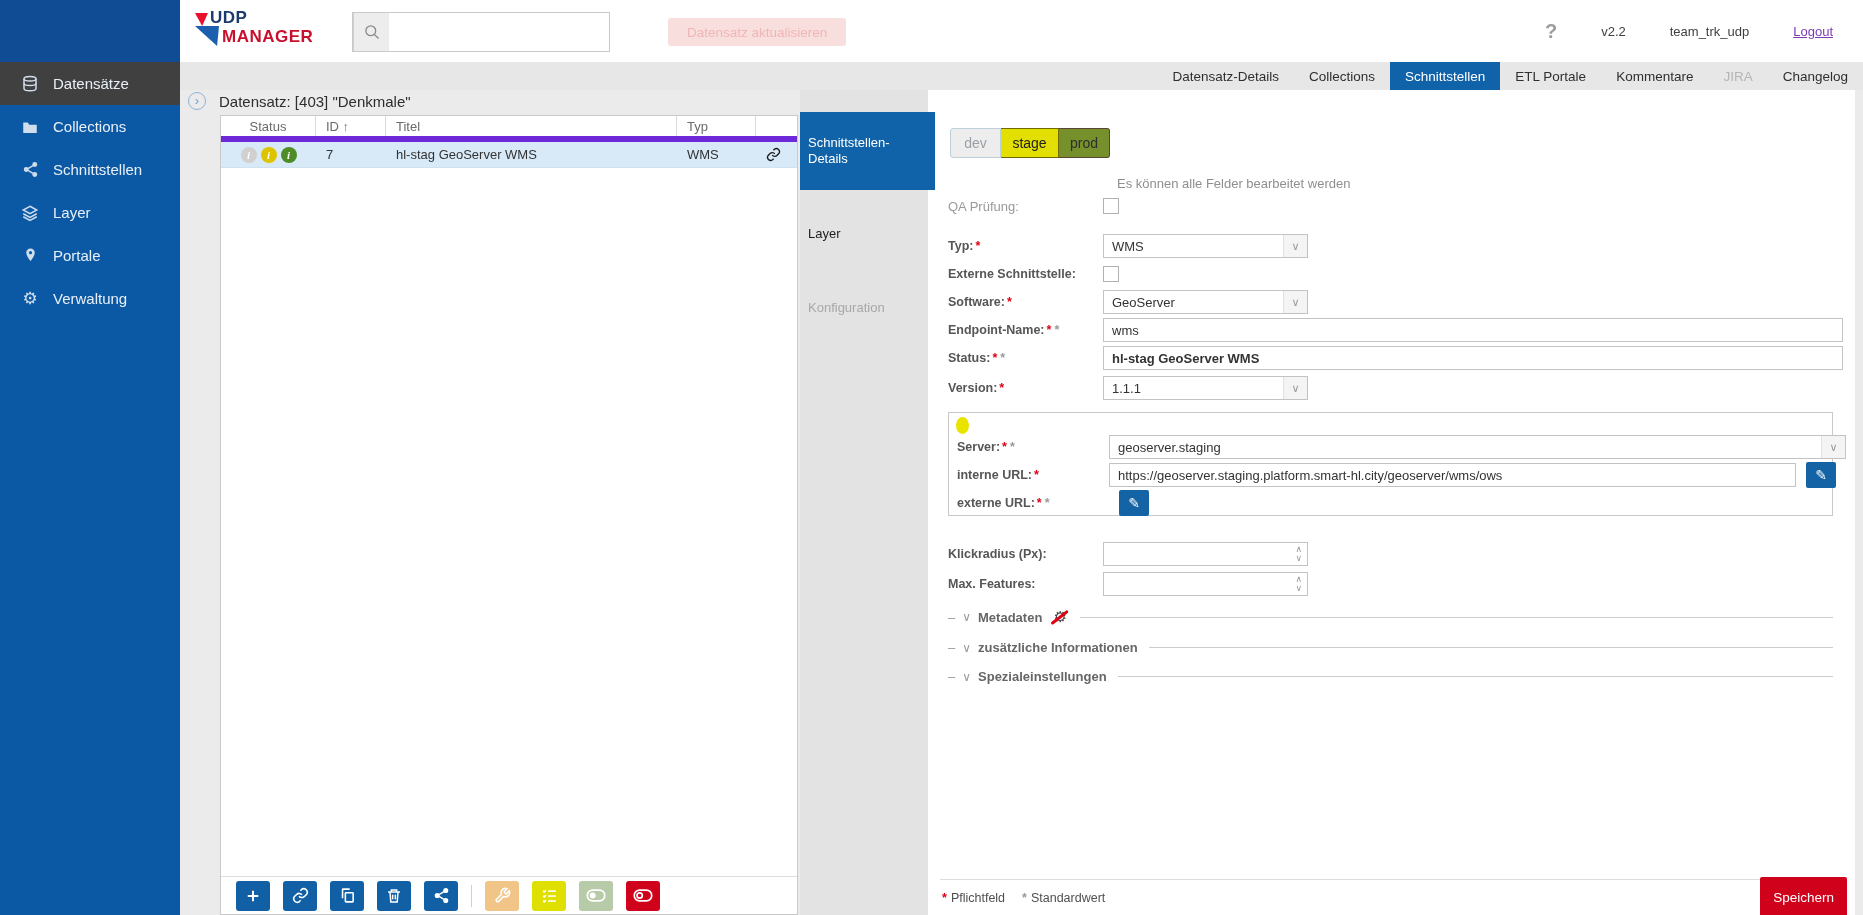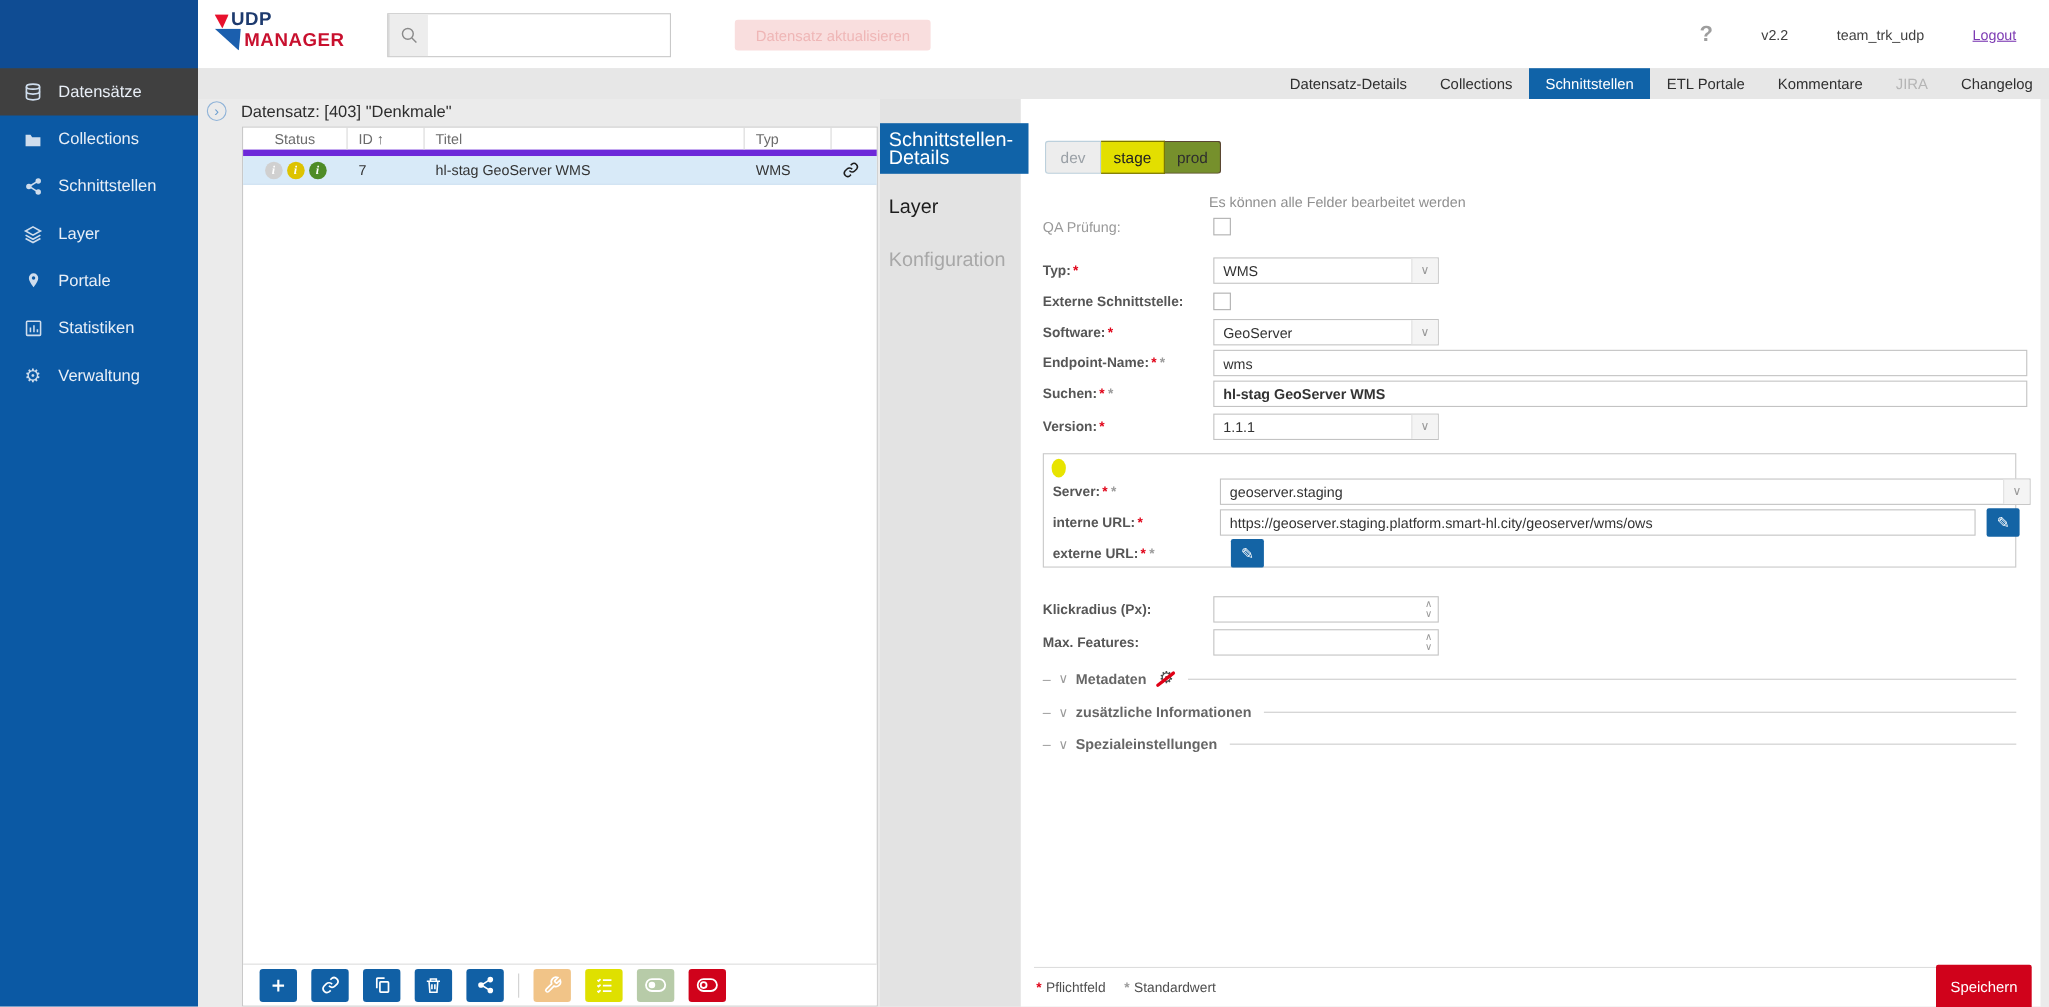--- a/index.html
+++ b/index.html
@@ -76,34 +76,34 @@
           justify-content:center; cursor:pointer; }
   .tbtn.blue { background:#1160a5; }
   .tbtn.tan { background:#f1c488; }
   .tbtn.yellow { background:#dfe000; }
   .tbtn.palegreen { background:#b7cba8; }
   .tbtn.red { background:#d0021b; }
   .tb-sep { width:1px; height:22px; background:#d0d0d0; }
 
   
   .detail-nav { position:absolute; left:620px; top:0; width:128px; height:825px; background:#e3e3e3; }
-  .dnav-item { font-size:18px; padding:7px 8px; cursor:pointer; color:#1d1d1d; }
+  .dnav-item { font-size:13px; padding:23px 8px; cursor:pointer; color:#1d1d1d; }
   .dnav-item.active { background:#1063a8; color:#fff; margin-top:22px; margin-right:-7px;
                       position:relative; z-index:2; line-height:16px; }
   .dnav-item.plain { margin-top:13px; }
   .dnav-item.disabled { color:#a8a8a8; margin-top:13px; cursor:default; }
 
   
   .form-panel { position:absolute; left:748px; top:0; width:927px; height:825px; background:#fff; }
   .env-group { position:absolute; left:22px; top:38px; display:flex; }
   .env-btn { height:30px; display:flex; align-items:center; justify-content:center; font-size:14px; cursor:pointer; }
   .env-dev { width:51px; background:#ededed; border:1px solid #bcd0dc; border-radius:3px 0 0 3px; color:#9aa0a6; cursor:default; }
   .env-stage { width:58px; background:#e3df00; border:1px solid #6e6a00; border-left:none; color:#222; }
   .env-prod { width:51px; background:#76902c; border:1px solid #5a4632; border-left:none; border-radius:0 3px 3px 0; color:#2e2e2e; }
-  .info-text { position:absolute; left:171px; top:86px; color:#8f8f8f; font-size:13px; }
+  .info-text { position:absolute; left:189px; top:86px; color:#8f8f8f; font-size:13px; }
 
   .form-row { position:absolute; left:20px; display:flex; align-items:center; height:24px; }
   .flabel { width:155px; font-size:12.5px; font-weight:bold; color:#565656; }
   .flabel.soft { font-weight:normal; color:#9a9a9a; font-size:13px; }
   .req { color:#e00016; font-weight:bold; margin-left:2px; }
   .std { color:#9a9a9a; font-weight:bold; margin-left:3px; }
   .cbx { width:16px; height:16px; appearance:none; border:1px solid #b0b0b0; background:#fff; cursor:pointer; }
   .sel { height:24px; border:1px solid #c3c3c3; background:#fff; display:flex; align-items:center; cursor:pointer; }
   .sel-s { width:205px; }
   .sel-text { flex:1; padding:0 8px; font-size:13px; color:#333; }
@@ -199,31 +199,20 @@
   <div class="side-item">
     <span class="ic">
       <svg width="17" height="17" viewBox="0 0 24 24" fill="#cfdded">
         <path d="M12 2a6 6 0 0 1 6 6c0 4.4-6 12-6 12S6 12.4 6 8a6 6 0 0 1 6-6z"></path>
         <circle cx="12" cy="8" r="2.2" fill="#0b59a4"></circle>
       </svg>
     </span>
     <span>Portale</span>
   </div>
 
-  <div class="side-item">
-    <span class="ic">
-      <svg width="17" height="17" viewBox="0 0 24 24" fill="none" stroke="#cfdded" stroke-width="2">
-        <rect x="3" y="3" width="18" height="18" rx="1"></rect>
-        <line x1="8" y1="17" x2="8" y2="11"></line>
-          <line x1="12.5" y1="17" x2="12.5" y2="8"></line>
-          <line x1="17" y1="17" x2="17" y2="13"></line>
-      </svg>
-    </span>
-    <span>Statistiken</span>
-  </div>
 
   <div class="side-item">
     <span class="ic" style="color:#cfdded;font-size:17px;">⚙</span>
     <span>Verwaltung</span>
   </div>
 </div>
 <span class="collapse-handle">›</span>
 
 <div class="topbar">
   <div class="logo">
@@ -408,21 +397,21 @@
         <span class="sel-arrow">∨</span>
       </div>
     </div>
 
     <div class="form-row" style="top:228px">
       <span class="flabel"><span>Endpoint-Name:</span><span class="req">*</span><span class="std">*</span></span>
       <input class="tinput w-full" value="wms" style="">
     </div>
 
     <div class="form-row" style="top:256px">
-      <span class="flabel"><span>Suchen:</span><span class="req">*</span><span class="std">*</span></span>
+      <span class="flabel"><span>Status:</span><span class="req">*</span><span class="std">*</span></span>
       <input class="tinput w-full bold-input" value="hl-stag GeoServer WMS" style="">
     </div>
 
     <div class="form-row" style="top:286px">
       <span class="flabel"><span>Version:</span><span class="req">*</span></span>
       <div class="sel sel-s">
         <span class="sel-text">1.1.1</span>
         <span class="sel-arrow">∨</span>
       </div>
     </div>

